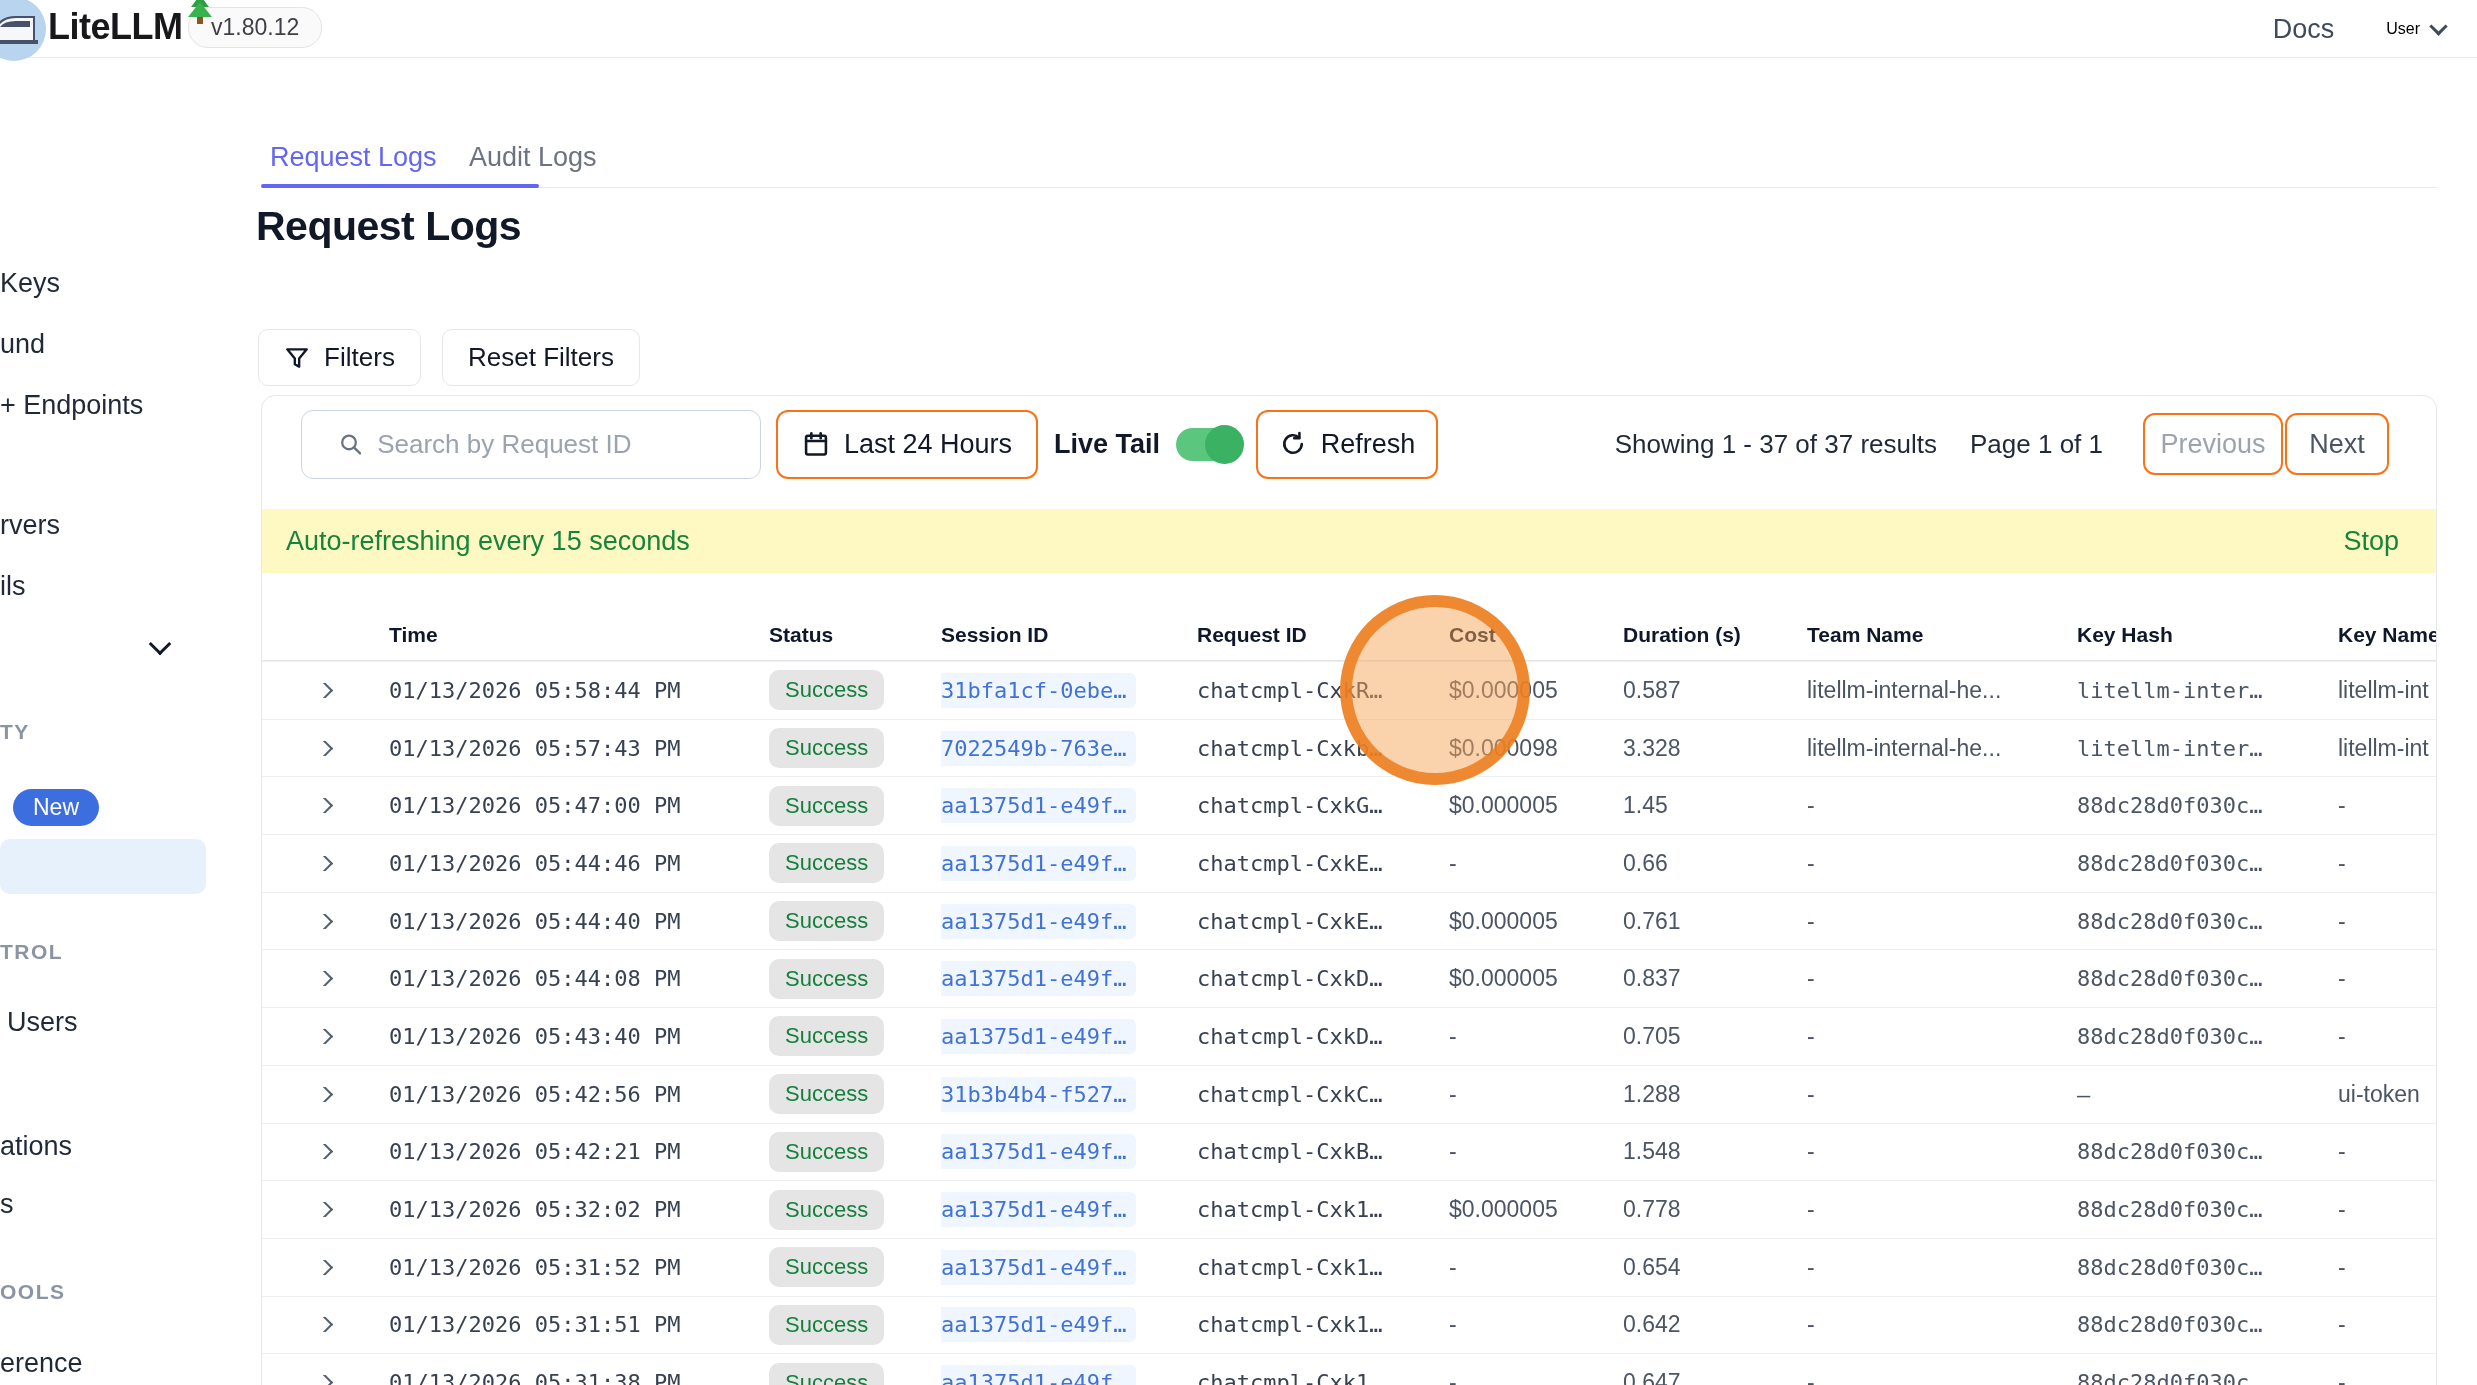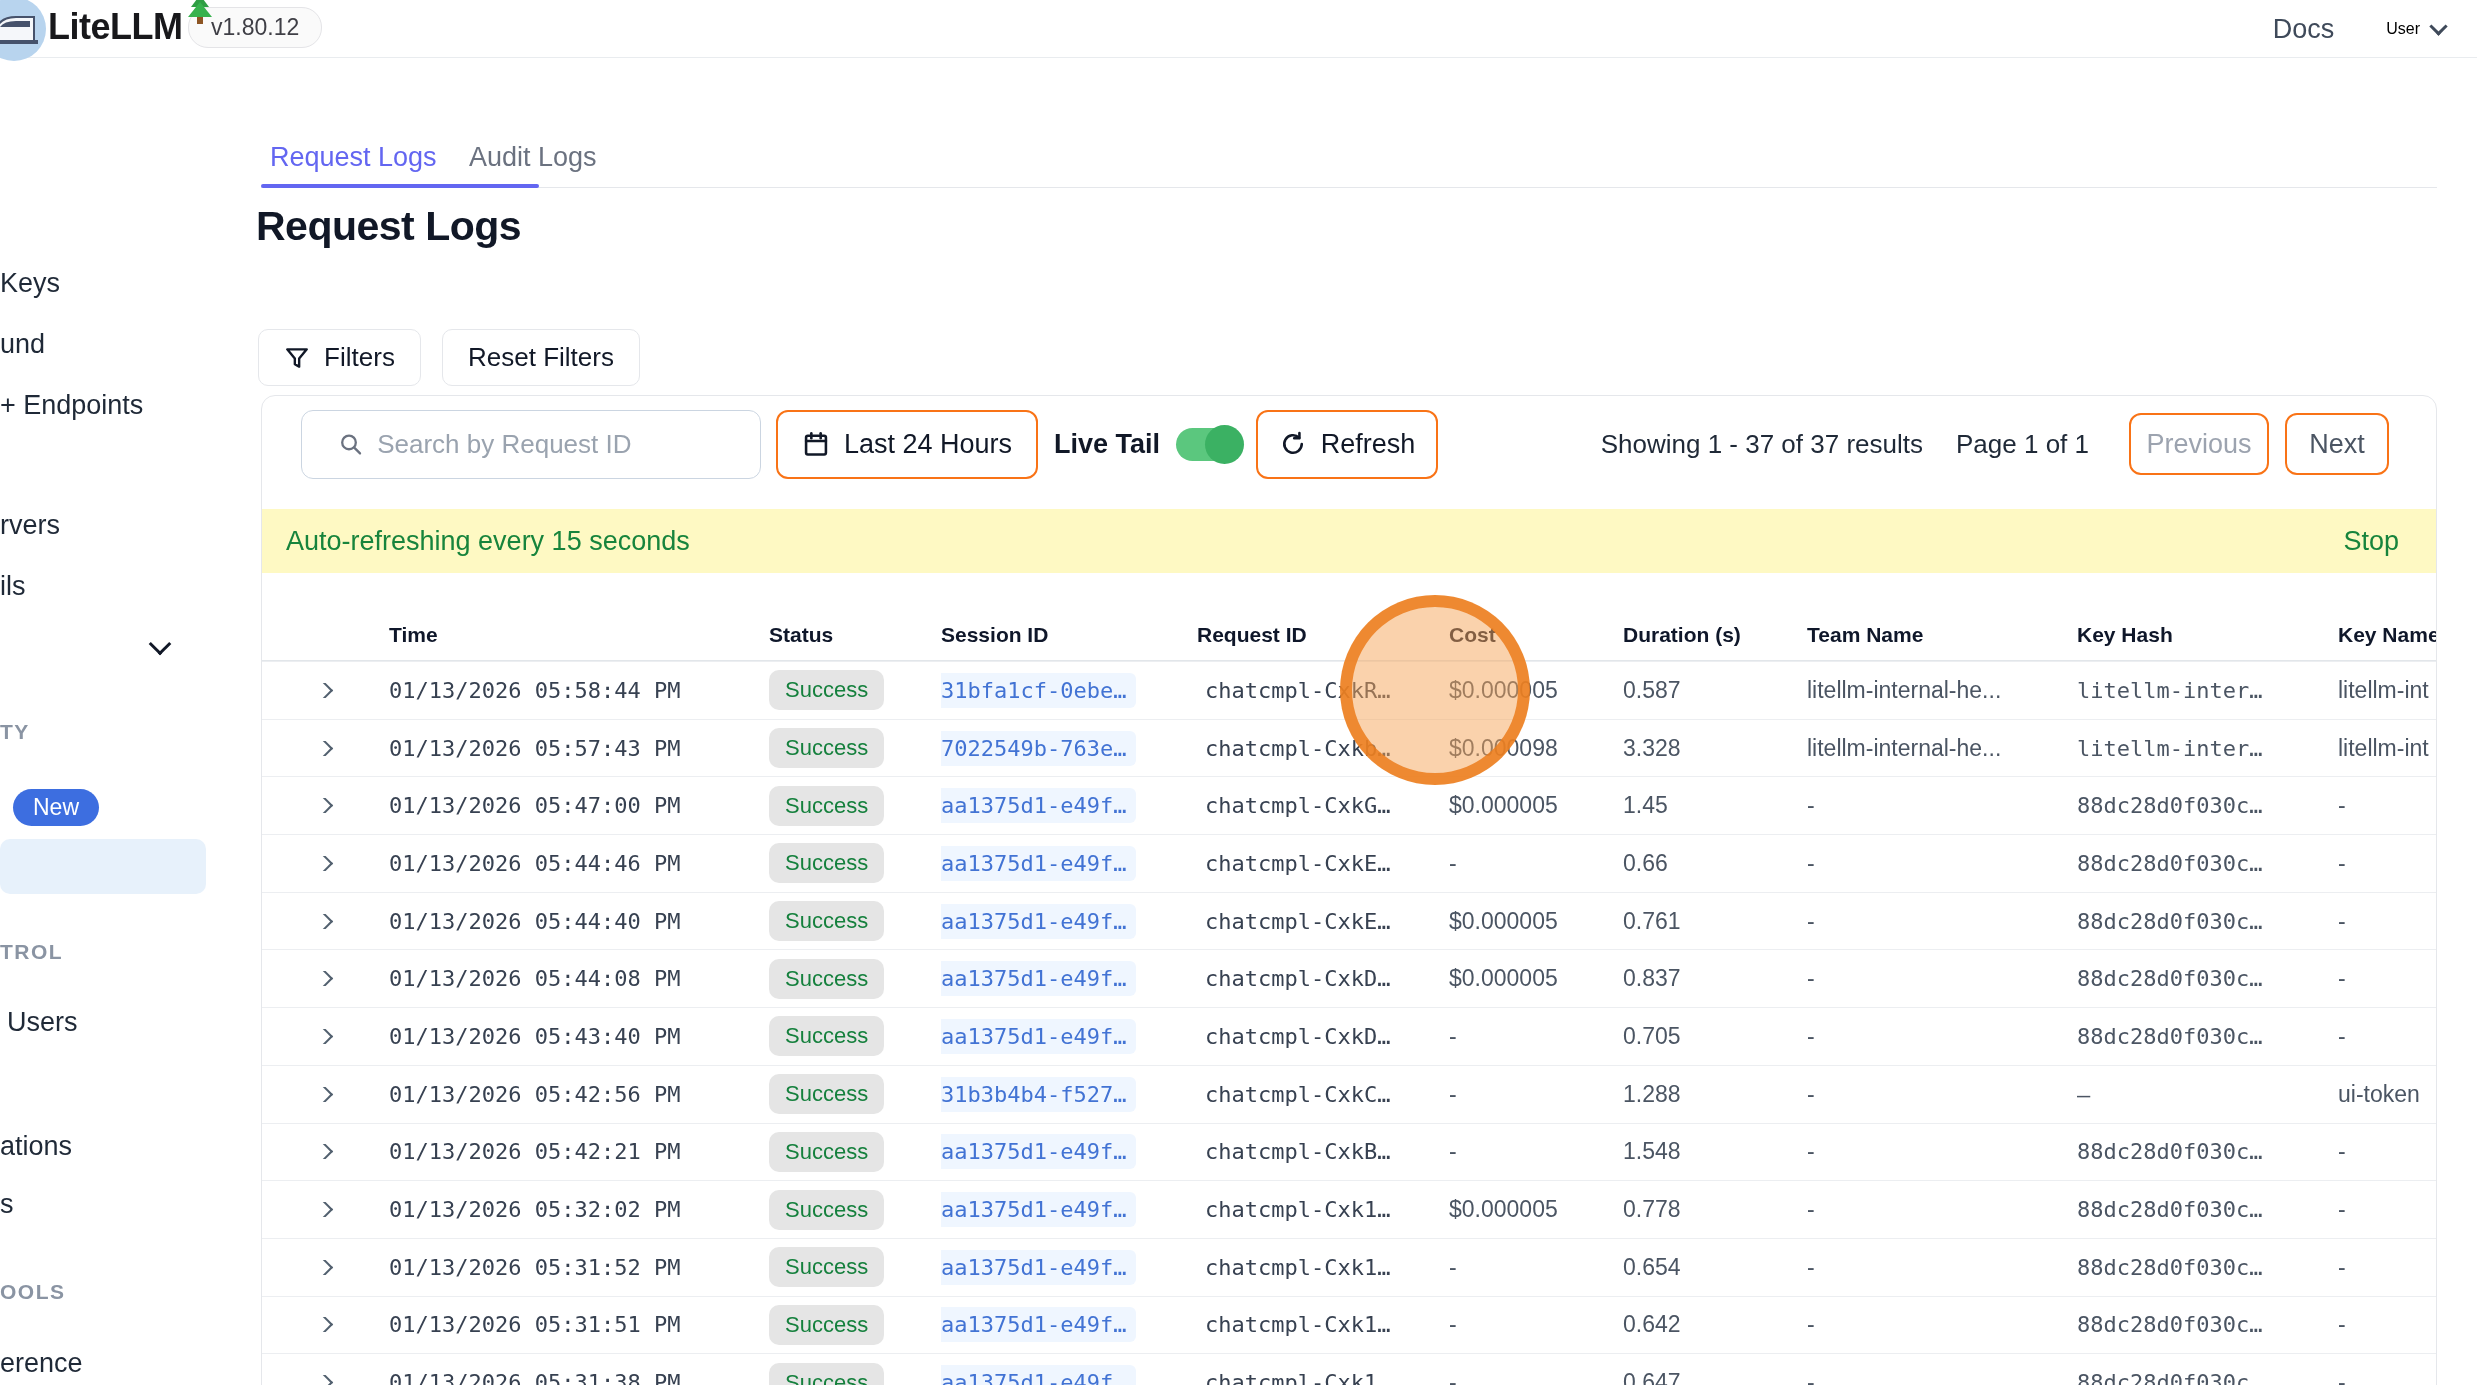--- a/index.html
+++ b/index.html
@@ -71,38 +71,38 @@
   .livetail { display:flex; align-items:center; gap:16px; margin-left:16px; font-size:27px;
               font-weight:600; color:#111827; white-space:nowrap; }
   .toggle { position:relative; width:64px; height:33px; border-radius:17px; background:#5bc77e; cursor:pointer; }
   .toggle .knob { position:absolute; right:-4px; top:-3px; width:39px; height:39px;
                   border-radius:50%; background:#3bb163; }
   .refresh-btn { width:182px; margin-left:16px; }
   .tb-spacer { flex:1; }
   .showing { font-size:26px; color:#1f2937; white-space:nowrap; }
   .pageinfo { font-size:26px; color:#1f2937; margin-left:33px; white-space:nowrap; }
   .prev-btn { width:140px; height:62px; margin-left:40px; color:#9ca3af; border-radius:12px; }
-  .next-btn { width:104px; height:62px; margin-left:16px; color:#4b5563; border-radius:12px; }
+  .next-btn { width:104px; height:62px; margin-left:2px; color:#4b5563; border-radius:12px; }
 
   .banner { display:flex; align-items:center; justify-content:space-between;
             margin-top:30px; height:64px; background:#fef9c3; padding:0 37px 0 24px; }
   .banner-text { font-size:27px; color:#17843c; }
   .banner-stop { font-size:27px; color:#17843c; cursor:pointer; }
 
   
   .grid-row { display:grid; padding-left:39px;
               grid-template-columns:88px 380px 172px 256px 252px 174px 184px 270px 261px 1fr;
               align-items:center; }
   .thead { margin-top:36px; height:52px; }
   .thead .cell { font-size:21px; font-weight:700; color:#0f172a; }
   .trow { height:57.7px; border-top:1px solid #eceef1; cursor:pointer; }
   .cell { overflow:hidden; white-space:nowrap; }
   .mono { font-family:"DejaVu Sans Mono", monospace; }
   .c-time { font-size:22px; color:#374151; }
-  .c-req  { font-size:22px; color:#374151;margin-left:8px; }
+  .c-req  { font-size:22px; color:#374151; }
   .c-gray { font-size:23px; color:#4b5563; }
   .c-hash { font-size:22px; color:#4b5563; }
   .row-chevron { width:15px; height:15px; border-right:2.5px solid #52606f;
                  border-bottom:2.5px solid #52606f; transform:rotate(-45deg); margin-left:14px; }
   .badge-success { display:inline-block; background:#e5e5e5; color:#15803d;
                    font-size:22px; border-radius:10px; padding:7px 16px; }
   .session-chip { display:inline-block; background:#eff6ff; color:#4273d4;
                   font-size:22px; border-radius:6px; padding:5px 10px; margin-left:-10px;
                   font-family:"DejaVu Sans Mono", monospace; cursor:pointer; }
 

